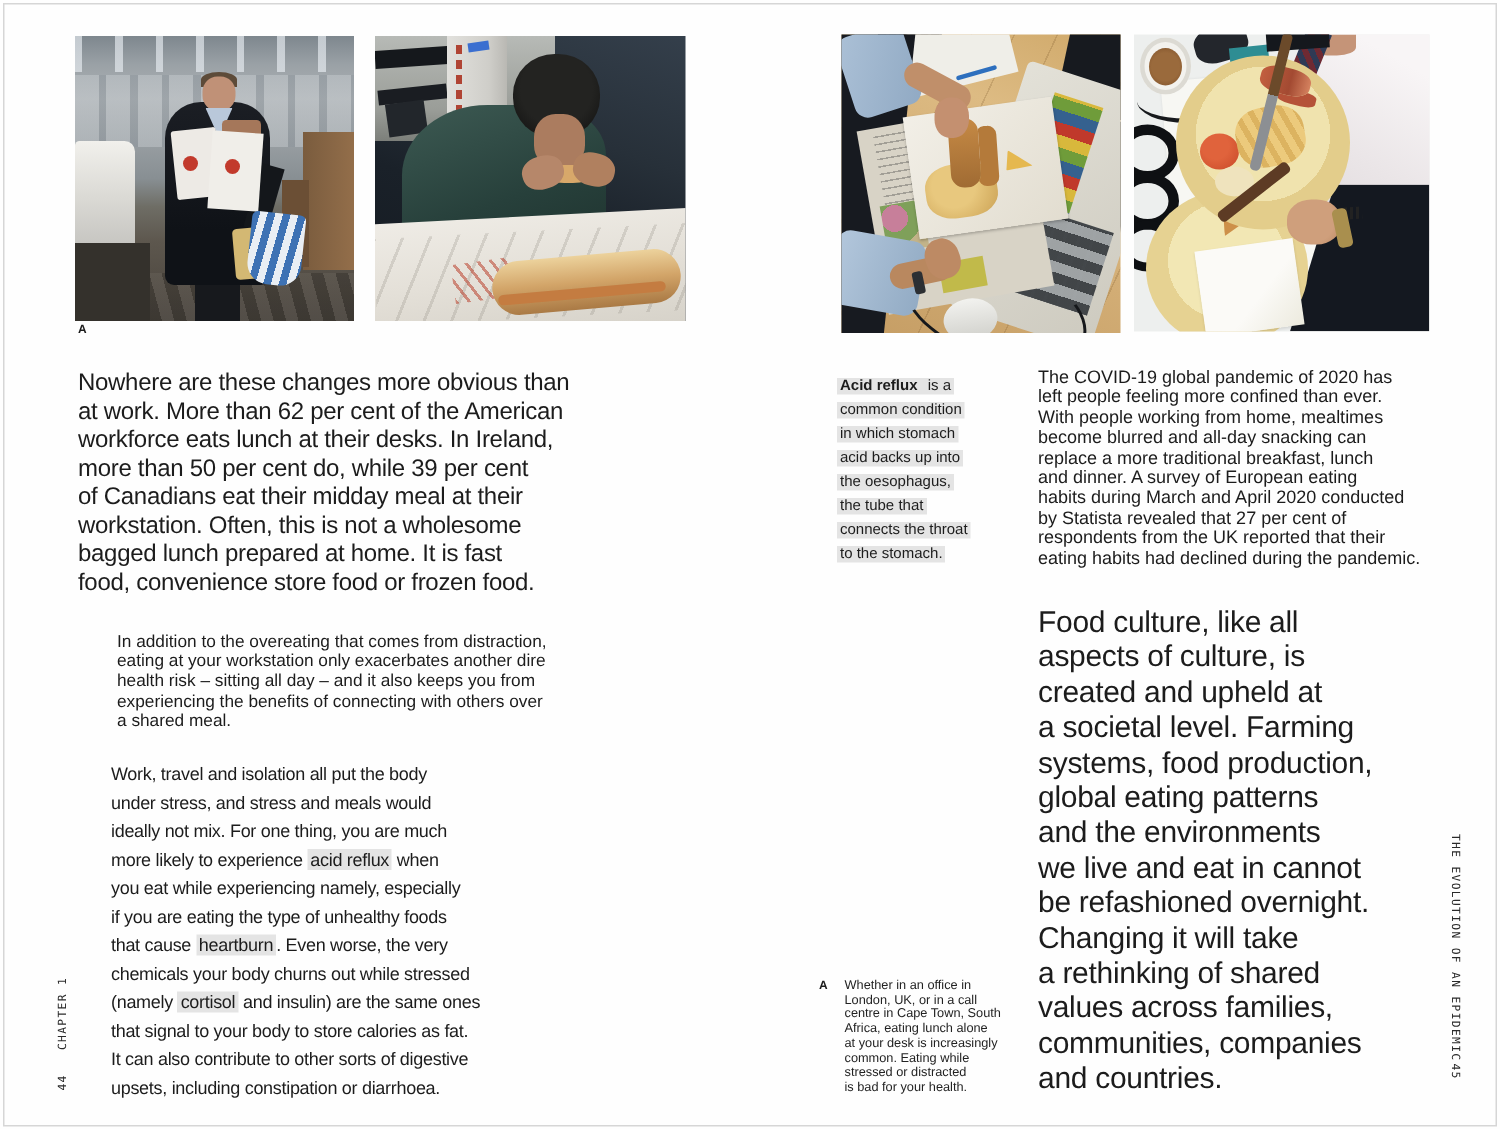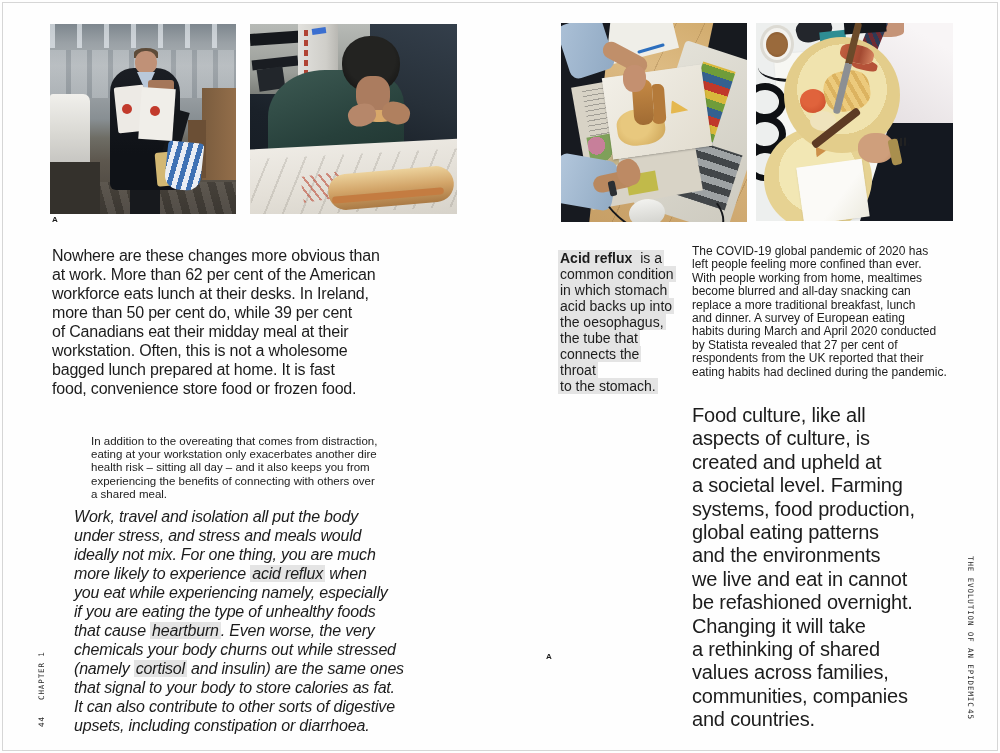--- a/index.html
+++ b/index.html
@@ -6,23 +6,23 @@
   #spread{position:relative;width:1000px;height:753px;background:#fefefe;overflow:hidden;
           font-family:"Liberation Sans",sans-serif;color:#1c1c1c;}
   .edge{position:absolute;inset:2px;border:1px solid #d6d6d6;pointer-events:none;}
   .abs{position:absolute;}
   .s{position:absolute;}
 
   
   .pre{white-space:pre-line;}
   .para-lead{left:52px;top:246px;width:412px;font-size:16px;line-height:19px;letter-spacing:-0.2px;}
   .para-note{left:75px;top:419px;width:392px;font-size:11.5px;line-height:13.2px;}
-  .para-body{left:74px;top:507px;width:400px;font-size:16px;line-height:19px;letter-spacing:-0.2px;font-style:italic;}
+  .para-body{left:74px;top:507px;width:400px;font-size:12px;line-height:19px;letter-spacing:-0.2px;}
   .hl{background:#e4e4e4;padding:0 2px;-webkit-box-decoration-break:clone;box-decoration-break:clone;}
-  .glossary{left:558px;top:250px;width:116px;font-size:14px;line-height:16px;}
+  .glossary{left:558px;top:250px;width:116px;font-size:10px;line-height:16px;}
   .glossary .entry{margin:0 0 7px 0;}
   .glossary b{font-weight:700;}
   .covid{left:692px;top:245px;width:270px;font-size:12px;line-height:13.4px;}
   .quote{left:692px;top:404px;width:288px;font-size:20px;line-height:23.4px;letter-spacing:-0.2px;}
   .marker{font-size:8px;font-weight:700;}
   .cap-marker{left:546px;top:652px;}
   .ph-marker{left:52px;top:215px;}
   .caption{left:563px;top:652px;width:112px;font-size:8.5px;line-height:9.7px;color:#222;}
   .mono{font-family:"DejaVu Sans Mono",monospace;font-size:7.5px;letter-spacing:0.9px;color:#2a2a2a;white-space:nowrap;}
   .rotccw{transform:rotate(-90deg);transform-origin:0 0;}
@@ -253,21 +253,21 @@
 
   <div class="abs marker ph-marker">A</div>
   <p class="abs pre para-lead" style="margin:0;">Nowhere are these changes more obvious than
 at work. More than 62 per cent of the American
 workforce eats lunch at their desks. In Ireland,
 more than 50 per cent do, while 39 per cent
 of Canadians eat their midday meal at their
 workstation. Often, this is not a wholesome
 bagged lunch prepared at home. It is fast
 food, convenience store food or frozen food.</p>
-  <p class="abs pre para-note" style="margin:16px;">In addition to the overeating that comes from distraction,
+  <p class="abs pre para-note" style="margin:3px;">In addition to the overeating that comes from distraction,
 eating at your workstation only exacerbates another dire
 health risk – sitting all day – and it also keeps you from
 experiencing the benefits of connecting with others over
 a shared meal.</p>
   <p class="abs pre para-body" style="margin:0;"><span>Work, travel and isolation all put the body
 under stress, and stress and meals would
 ideally not mix. For one thing, you are much
 more likely to experience </span><span class="hl">acid reflux</span><span> when
 you eat while experiencing namely, especially
 if you are eating the type of unhealthy foods
@@ -285,20 +285,28 @@
 common condition
 in which stomach
 acid backs up into
 the oesophagus,
 the tube that
 connects the throat
 to the stomach.</span></p>
   </div>
 
   <div class="abs marker cap-marker">A</div>
+  <div class="abs pre caption">Whether in an office in
+London, UK, or in a call
+centre in Cape Town, South
+Africa, eating lunch alone
+at your desk is increasingly
+common. Eating while
+stressed or distracted
+is bad for your health.</div>
 
   <p class="abs pre covid" style="margin:0;">The COVID-19 global pandemic of 2020 has
 left people feeling more confined than ever.
 With people working from home, mealtimes
 become blurred and all-day snacking can
 replace a more traditional breakfast, lunch
 and dinner. A survey of European eating
 habits during March and April 2020 conducted
 by Statista revealed that 27 per cent of
 respondents from the UK reported that their

